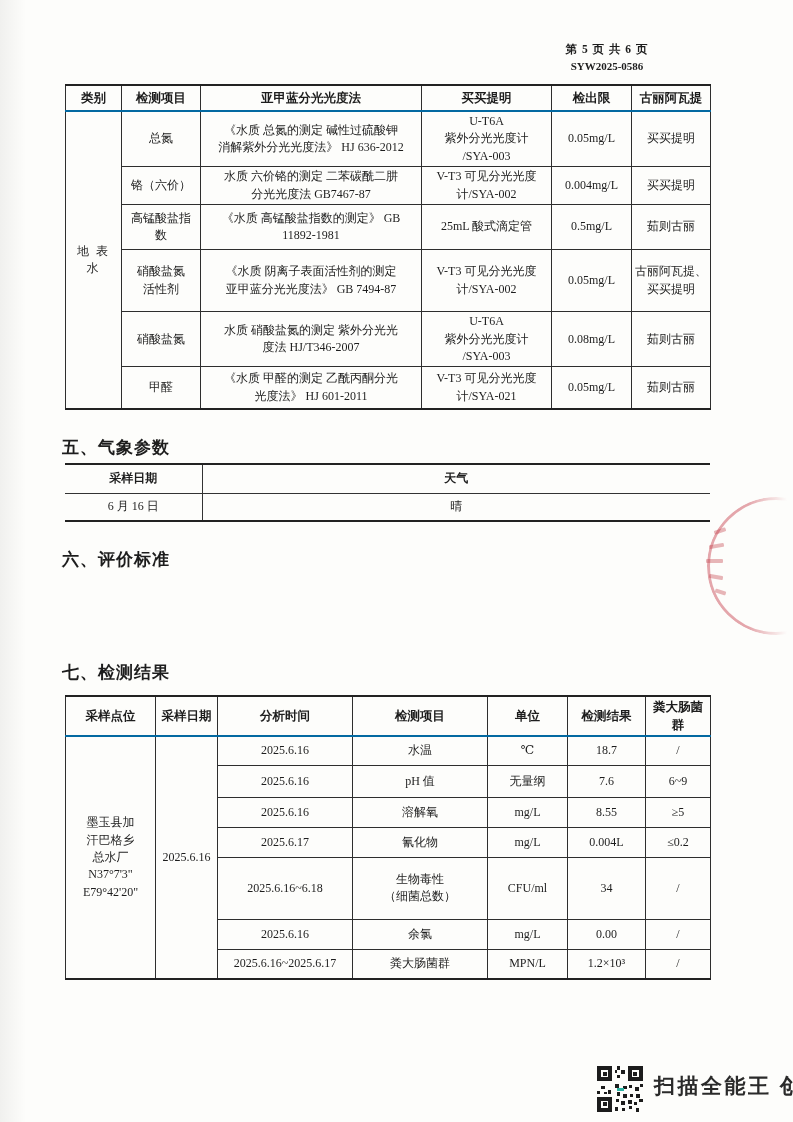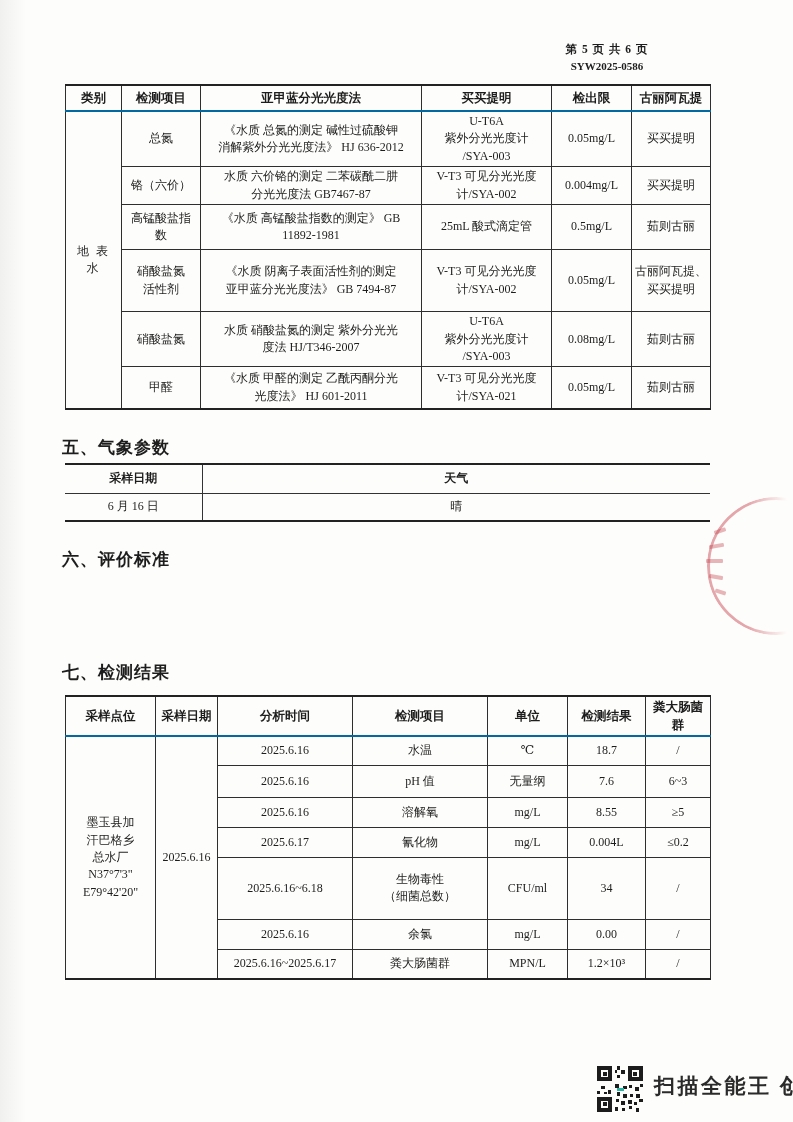--- a/index.html
+++ b/index.html
@@ -210,21 +210,21 @@
         <td>水温</td>
         <td>℃</td>
         <td>18.7</td>
         <td>/</td>
       </tr>
       <tr style="height:32px">
         <td>2025.6.16</td>
         <td>pH 值</td>
         <td>无量纲</td>
         <td>7.6</td>
-        <td>6~3</td>
+        <td>6~9</td>
       </tr>
       <tr style="height:30px">
         <td>2025.6.16</td>
         <td>溶解氧</td>
         <td>mg/L</td>
         <td>8.55</td>
         <td>≥5</td>
       </tr>
       <tr style="height:30px">
         <td>2025.6.17</td>

